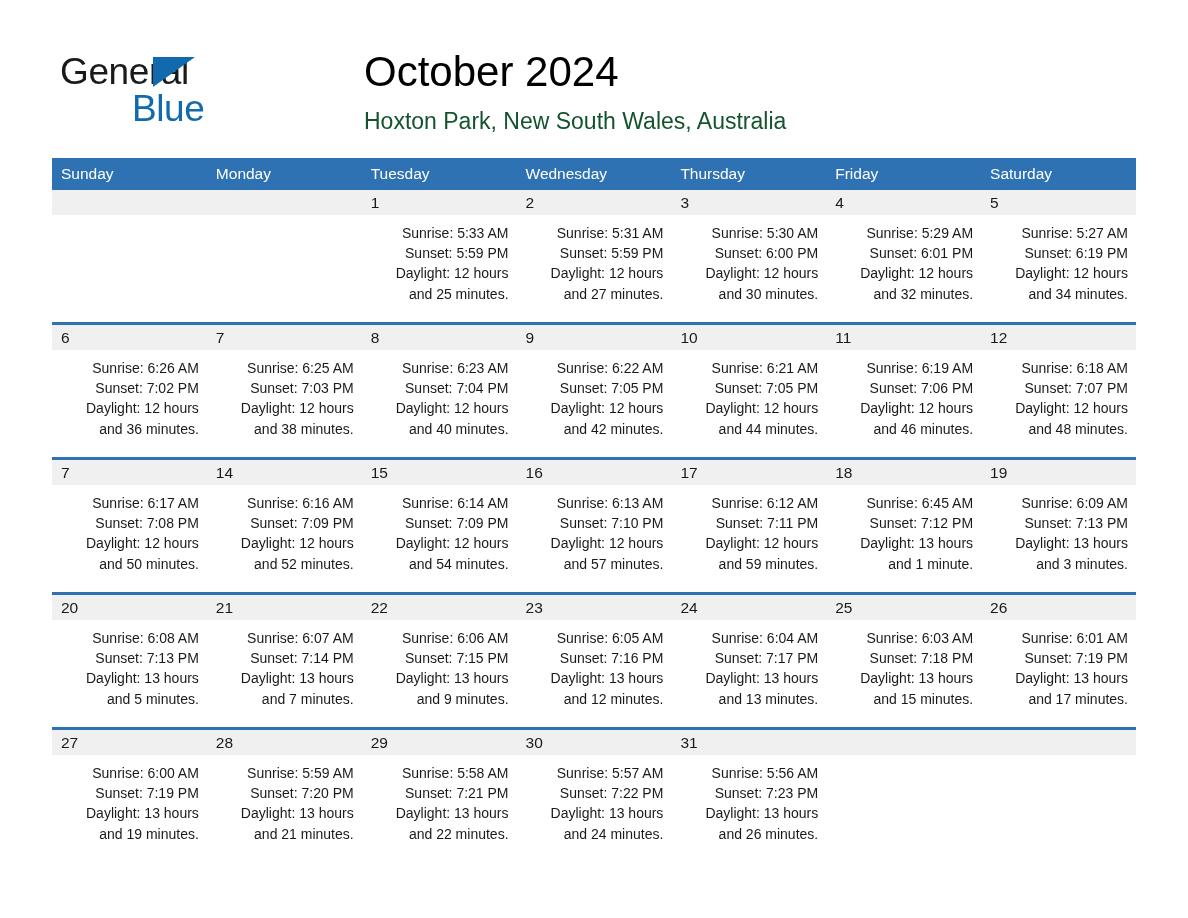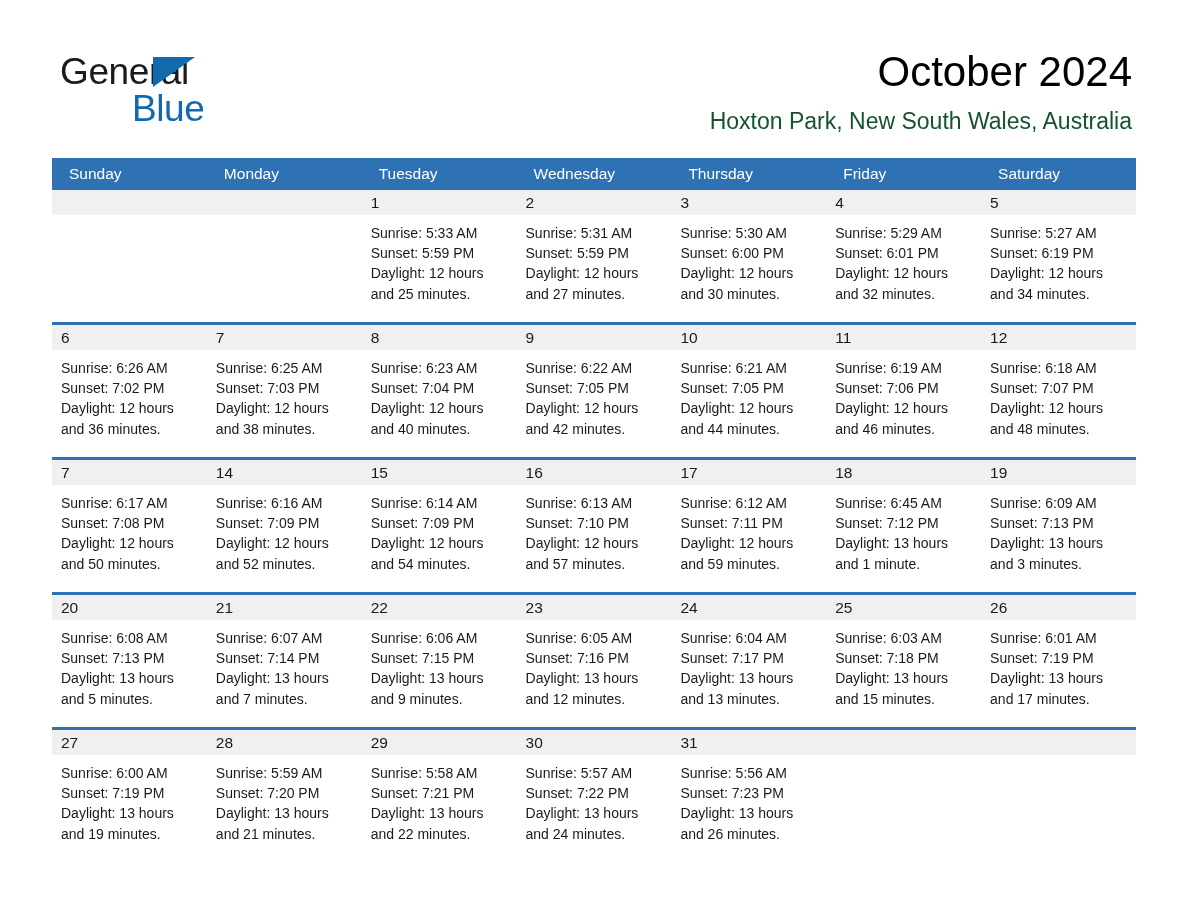--- a/index.html
+++ b/index.html
@@ -62,23 +62,23 @@
     left: 72px;
     top: 37px;
     font-size: 37px;
     line-height: 40px;
     letter-spacing: -0.4px;
     color: #1169ae;
     font-family: "Liberation Sans", sans-serif;
   }
   .title-block {
     position: absolute;
-    right: 4px;
+    right: 12px;
     top: 0;
-    text-align: right;
+    text-align: left;
     width: 760px;
   }
   .month-title {
     font-size: 42px;
     line-height: 50px;
     font-weight: normal;
     color: #000000;
     margin: 7px 0 0 0;
   }
   .location-subtitle {
@@ -99,21 +99,21 @@
     table-layout: fixed;
   }
   .calendar col { width: 154.857px; }
 
   .calendar thead th {
     background: #2e72b4;
     color: #ffffff;
     font-size: 15.5px;
     font-weight: normal;
     text-align: left;
-    padding: 7px 0 7px 17px;
+    padding: 7px 0 7px 9px;
     height: 16px;
     vertical-align: middle;
   }
 
   .calendar tbody td {
     vertical-align: top;
     padding: 0;
     border-top: 3px solid #2e72b4;
     height: 132px;
     background: #ffffff;
@@ -131,20 +131,21 @@
     padding: 3px 0 0 9px;
     box-sizing: border-box;
   }
   .daynum {
     font-size: 15.5px;
     line-height: 20px;
     color: #1a1a1a;
   }
   .cell-body {
     padding: 8px 8px 0 9px;
+    text-align: right;
   }
   .cell-line {
     font-size: 14px;
     line-height: 20.2px;
     color: #1a1a1a;
     white-space: nowrap;
   }
 </style>
 </head>
 <body>

